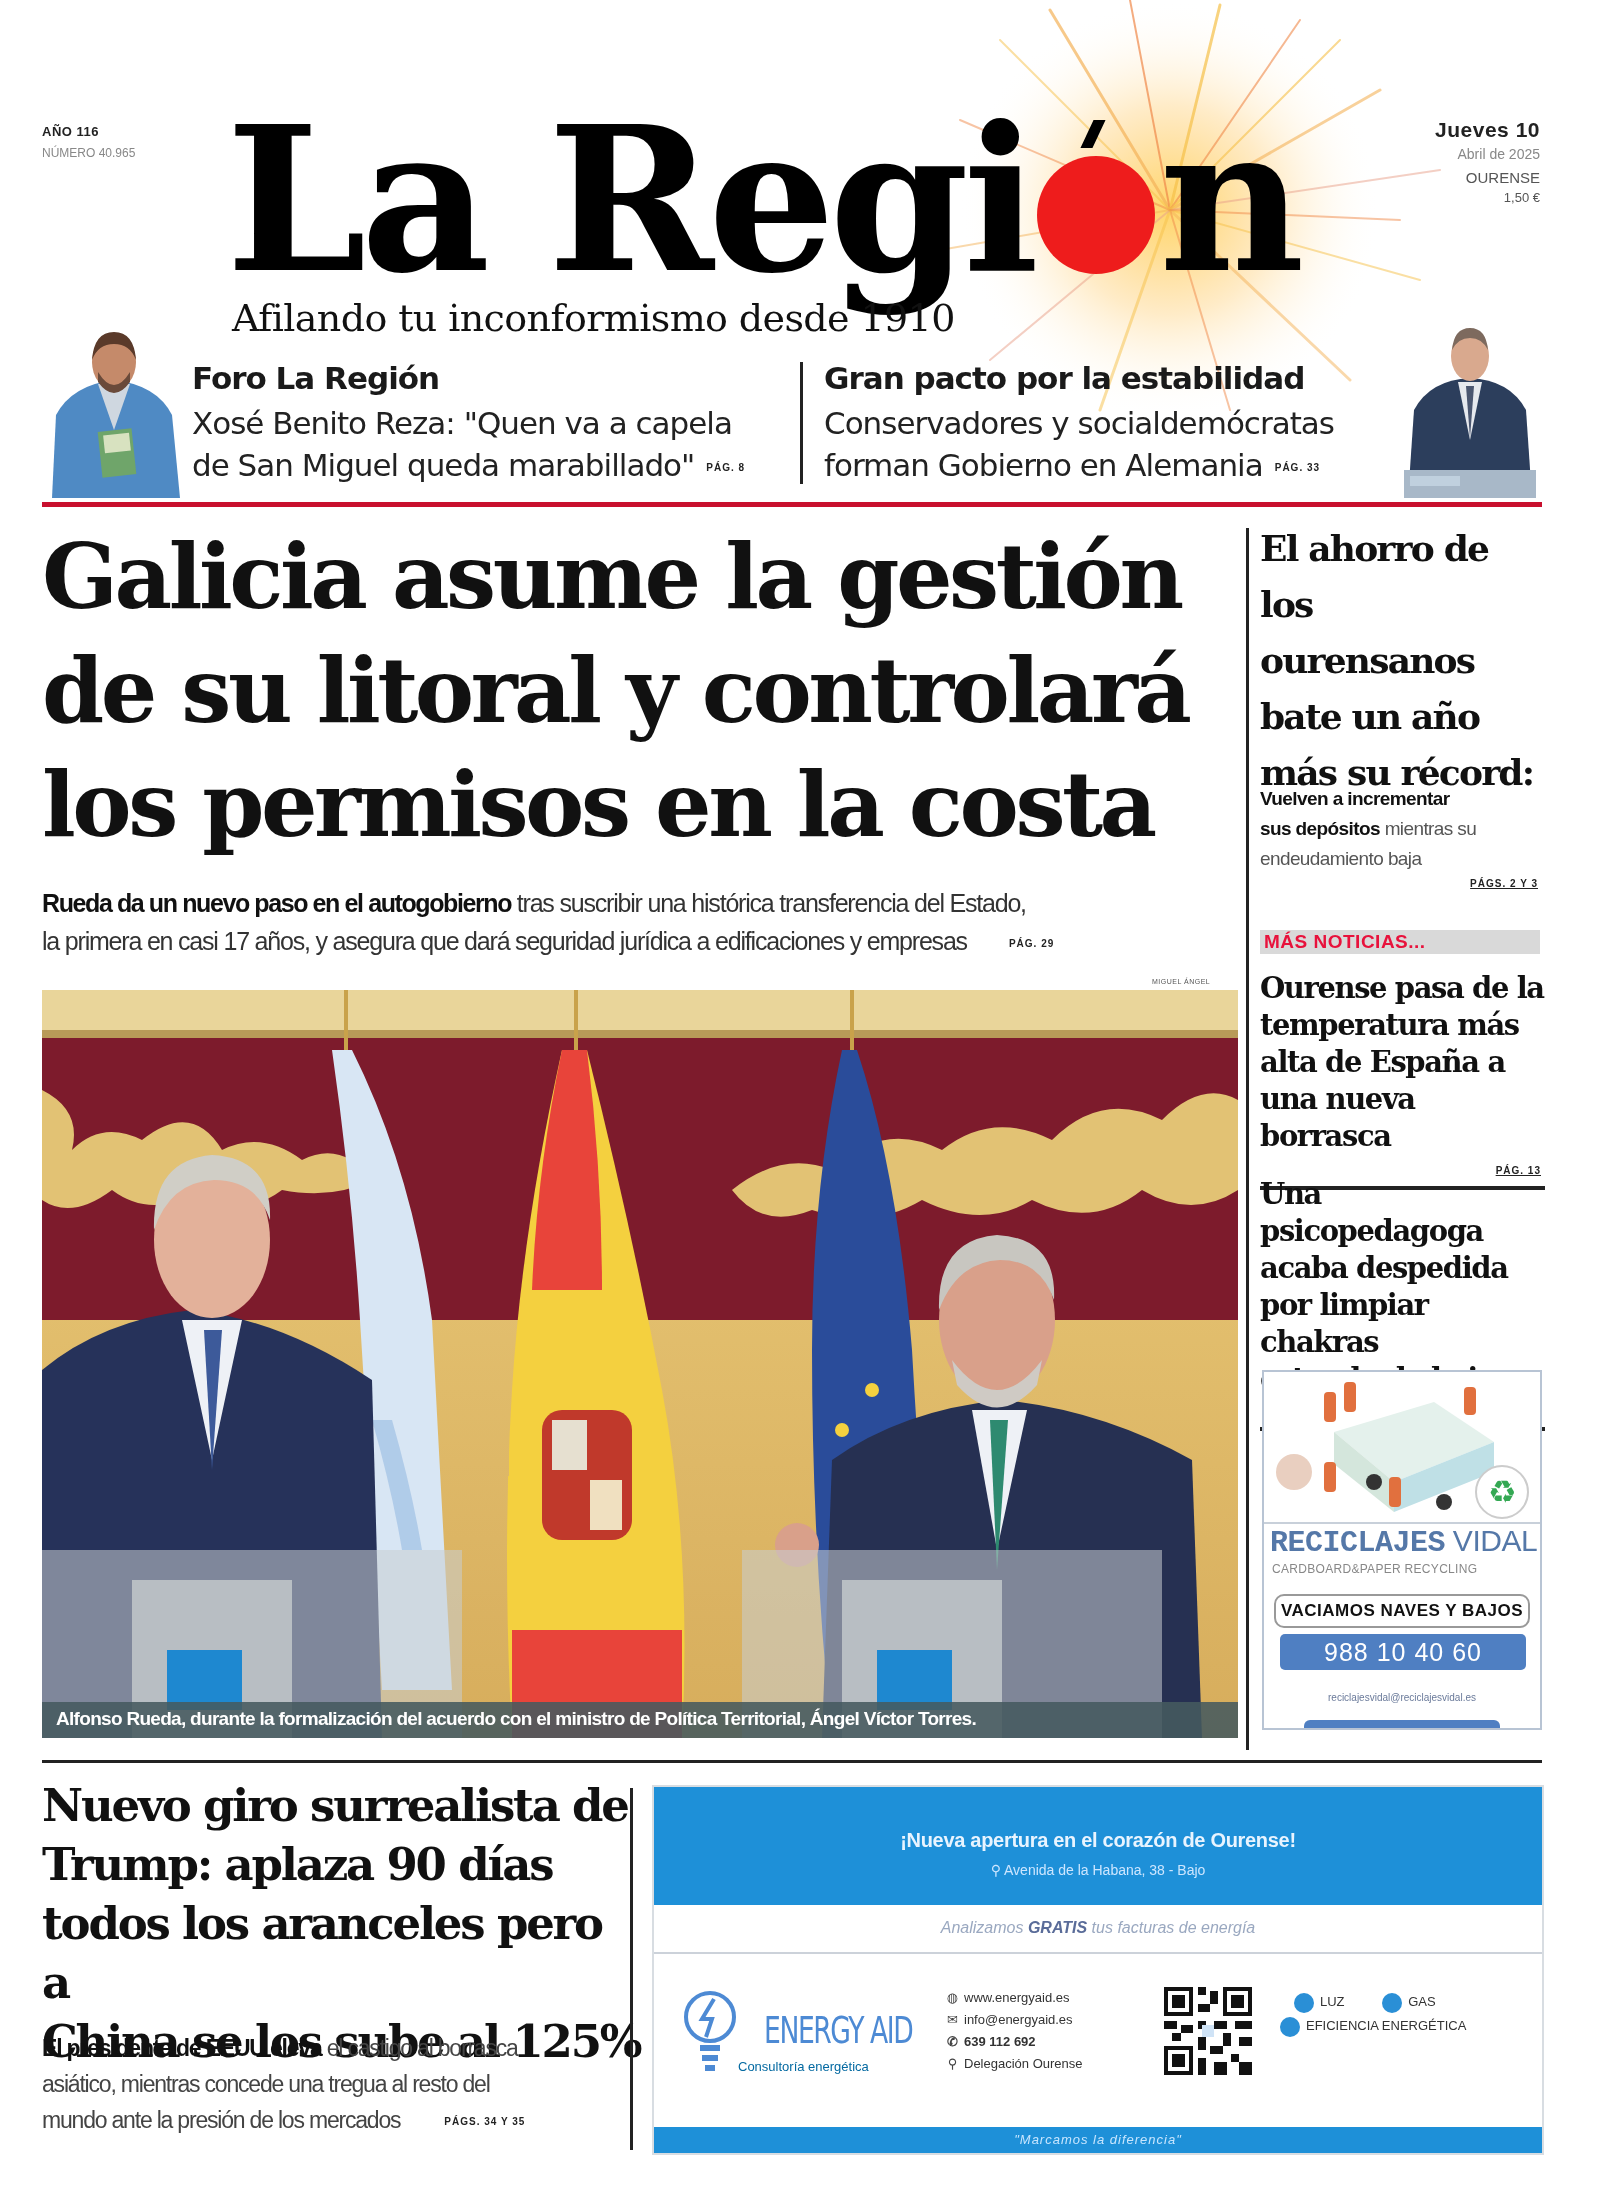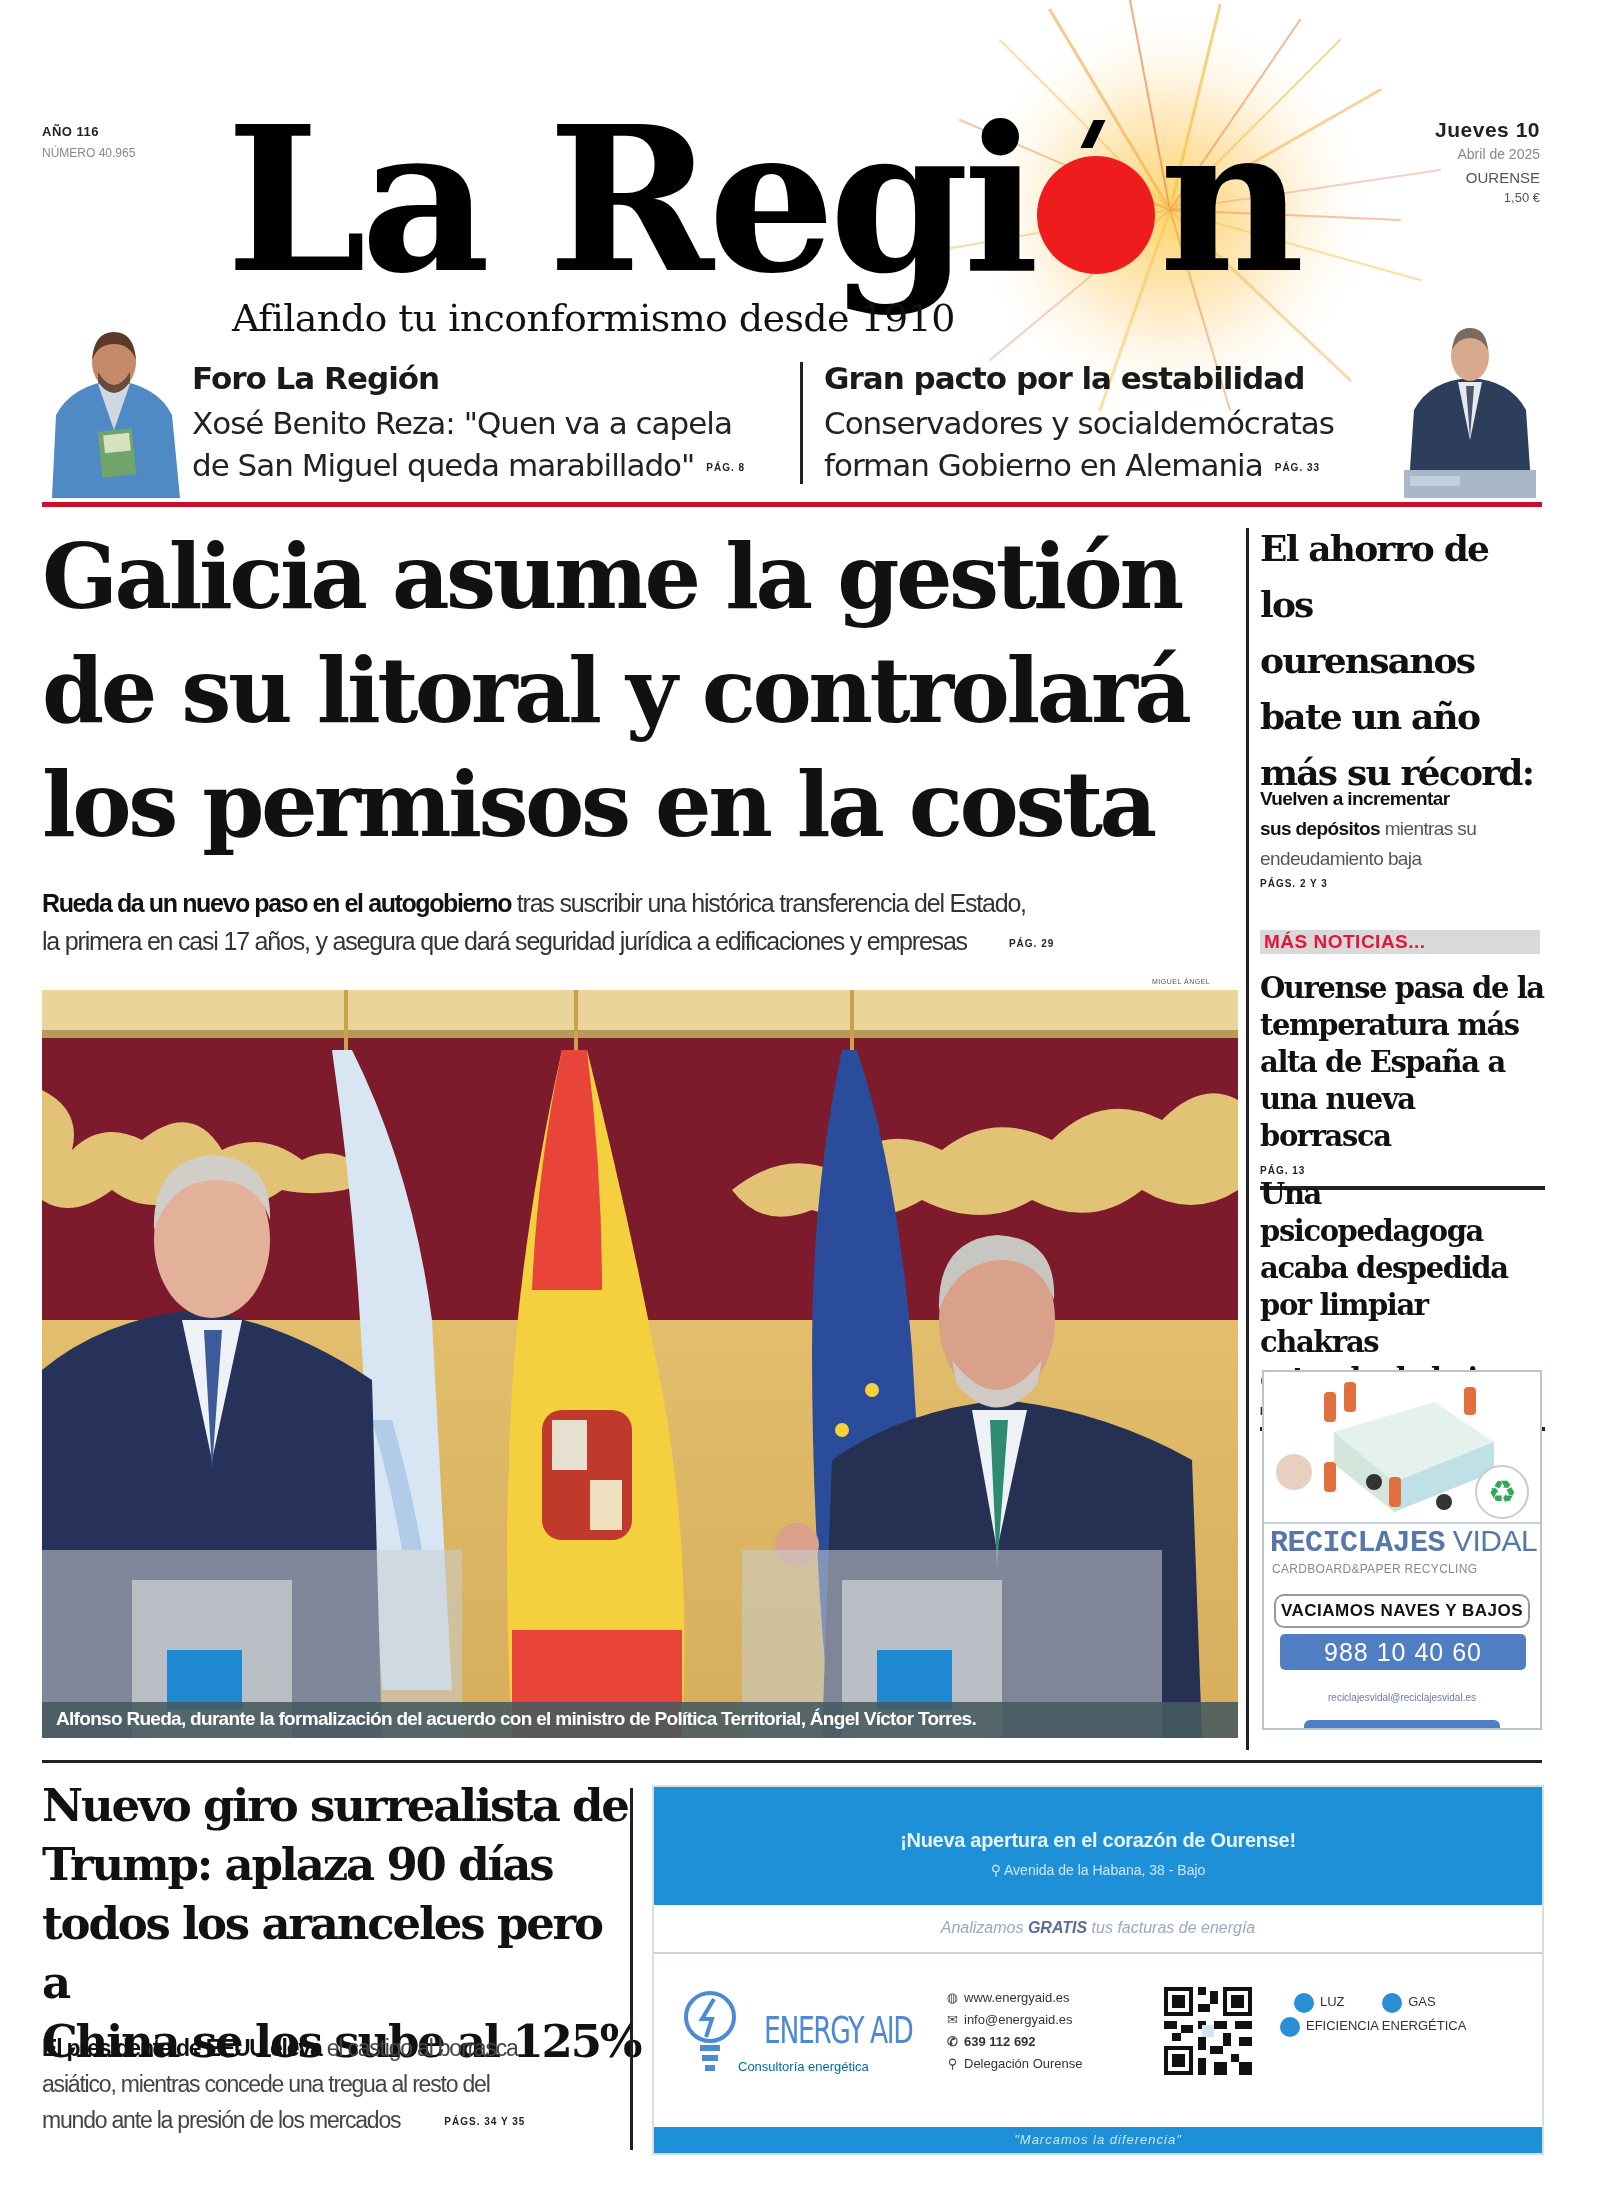--- a/index.html
+++ b/index.html
@@ -46,21 +46,21 @@
   
   .photo { left: 42px; top: 990px; width: 1196px; height: 748px; overflow: hidden; background: #7d1b2c; }
   .caption-bar { left: 42px; top: 1702px; width: 1196px; height: 36px; background: rgba(70,90,95,0.88); }
   .caption { left: 56px; top: 1708px; width: 1170px; font: bold 19px "Liberation Sans", sans-serif; color: #fff; letter-spacing: -0.7px; white-space: nowrap; }
 
   
   .col-divider { left: 1246px; top: 528px; width: 3px; height: 1222px; background: #222; }
   .side-top-headline { left: 1260px; top: 520px; width: 290px; font-family: "DejaVu Serif", serif; font-weight: bold; font-size: 36px; line-height: 56px; letter-spacing: -1.8px; color: #111; }
   .side-top-deck { left: 1260px; top: 784px; width: 290px; font-size: 19px; line-height: 30px; letter-spacing: -0.6px; color: #555; }
   .side-top-deck b { color: #111; }
-  .side-pag { font: bold 10px "Liberation Sans", sans-serif; color: #222; letter-spacing: 1px; text-align: left; }
+  .side-pag { font: bold 10px "Liberation Sans", sans-serif; color: #222; letter-spacing: 1px; text-align: right; text-decoration: underline; }
   .mas-noticias { left: 1260px; top: 930px; width: 280px; height: 24px; background: #d9d9d9; font: bold 19px "Liberation Sans", sans-serif; color: #e8123c; padding-left: 4px; line-height: 24px; letter-spacing: 0.5px; }
   .side-story-headline { font-family: "DejaVu Serif", serif; font-weight: bold; font-size: 29px; line-height: 37px; letter-spacing: -1.4px; color: #111; }
   .side-rule { height: 4px; background: #222; }
 
   
   .ad-recy { left: 1262px; top: 1370px; width: 280px; height: 360px; border: 2px solid #b8c4d4; background: #fff; overflow: hidden; }
   .recy-name { font: bold 30px "Liberation Sans", sans-serif; color: #5578a8; letter-spacing: -0.5px; }
   .recy-name span { font-weight: normal; }
   .recy-sub { font: 12px "Liberation Sans", sans-serif; color: #888; letter-spacing: 0.3px; }
   .recy-pill { border: 2px solid #999; border-radius: 10px; font: bold 17px "Liberation Sans", sans-serif; color: #111; text-align: center; letter-spacing: 0.5px; }

